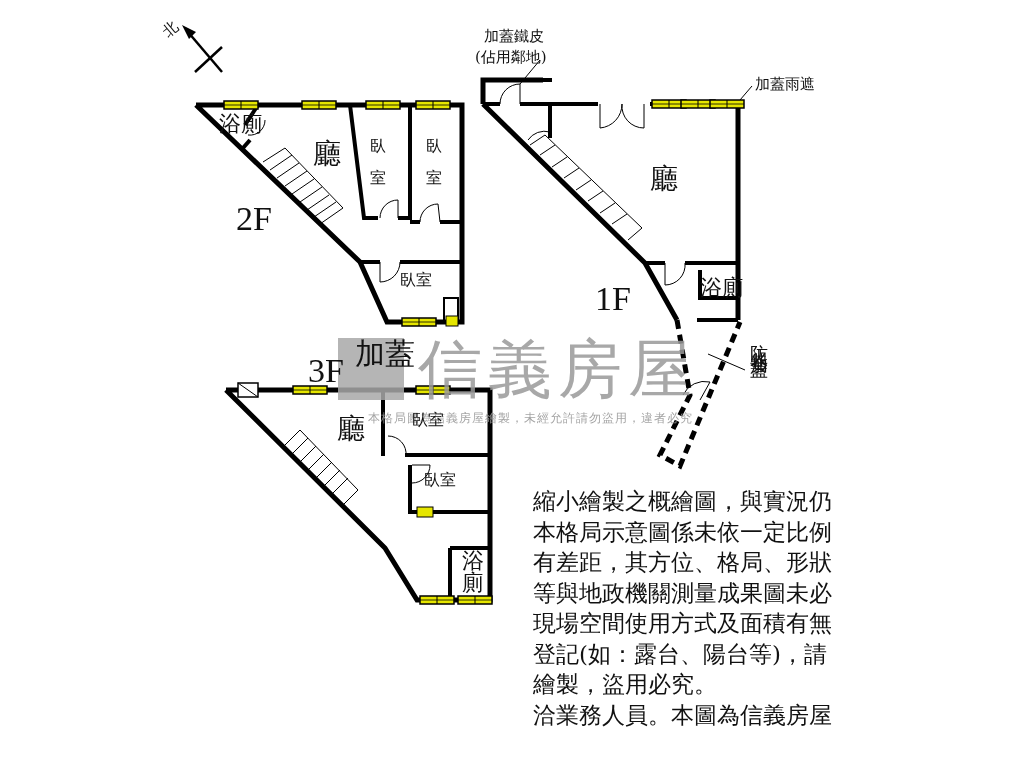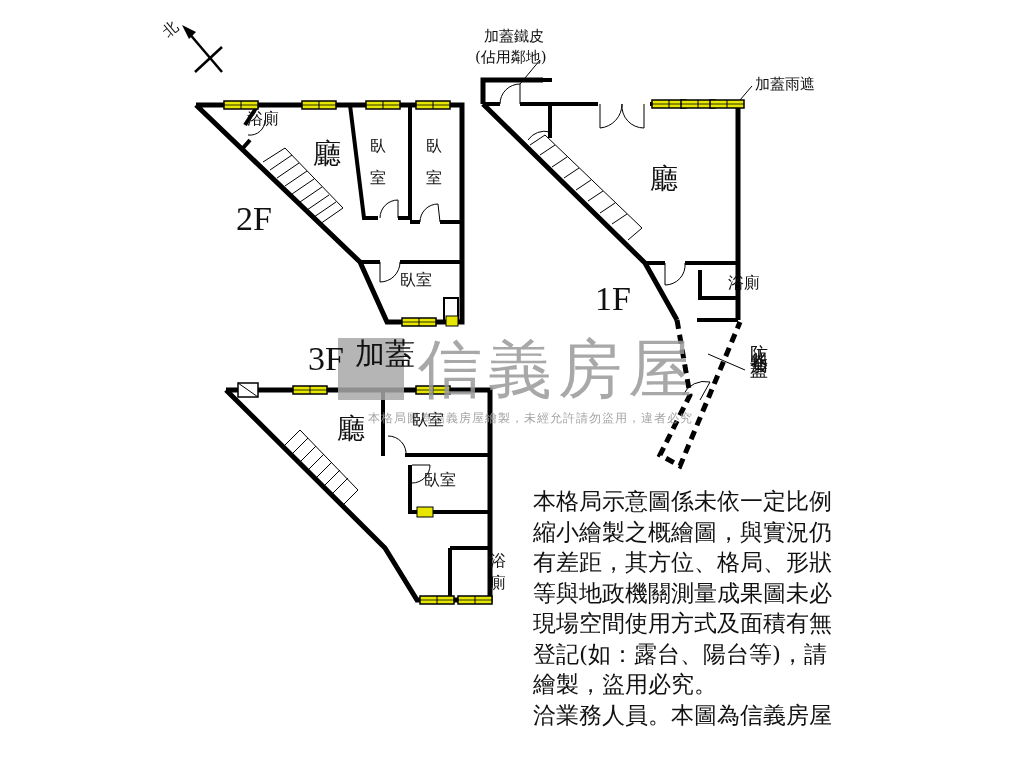--- a/index.html
+++ b/index.html
@@ -1,21 +1,21 @@
 <!DOCTYPE html>
 <html><head>
 <meta charset="utf-8">
 <style>
   html, body { margin:0; padding:0; background:#ffffff; }
   body { width:1024px; height:768px; position:relative; overflow:hidden; font-family:"DejaVu Serif","Liberation Serif",serif; }
   svg.plan { position:absolute; left:0; top:0; }
   .lbl { position:absolute; color:#111; white-space:nowrap; font-family:"DejaVu Serif","Liberation Serif",serif; }
   .room-lg { font-size:28px; }
   .room-md { font-size:16px; }
-  .room-sm { font-size:16px;margin-left:28px; }
+  .room-sm { font-size:22px; }
   .floor { font-size:34px; font-family:"Liberation Serif","DejaVu Serif",serif; }
   .note-sm { font-size:15px; }
   .vert { writing-mode:vertical-rl; letter-spacing:4px; font-size:18px; }
   .disclaimer { position:absolute; left:533px; top:486px; width:335px; font-size:23px; line-height:30.5px; color:#111; font-family:"DejaVu Serif","Liberation Serif",serif; }
   .disclaimer span { display:block; white-space:nowrap; }
   .wm-logo-box { position:absolute; left:338px; top:338px; width:66px; height:62px; background:#a8a8a8; opacity:0.85; }
   .wm-text { position:absolute; left:418px; top:326px; font-size:64px; color:#9a9a9a; opacity:0.85; font-family:"DejaVu Sans","Liberation Sans",sans-serif; letter-spacing:6px; }
   .wm-sub { position:absolute; left:368px; top:410px; font-size:12px; color:#9a9a9a; opacity:0.9; font-family:"DejaVu Sans","Liberation Sans",sans-serif; letter-spacing:1px; }
 </style>
 </head>
@@ -169,29 +169,29 @@
 <div class="lbl floor" style="left:236px;top:200px;text-align:center;">2F</div>
 
 <div class="lbl note-sm" style="left:484px;top:27px;">加蓋鐵皮</div>
 <div class="lbl note-sm" style="left:475px;top:48px;">(佔用鄰地)</div>
 <div class="lbl note-sm" style="left:730px;top:75px;margin-left:25px;">加蓋雨遮</div>
 <div class="lbl room-lg" style="left:650px;top:160px;">廳</div>
 <div class="lbl room-sm" style="left:700px;top:273px;">浴廁</div>
 <div class="lbl floor" style="left:595px;top:280px;">1F</div>
 <div class="lbl vert" style="left:747px;top:330px;">防火巷加蓋</div>
 
-<div class="lbl floor" style="left:308px;top:340px;text-align:right;">3F</div>
+<div class="lbl floor" style="left:308px;top:352px;text-align:right;">3F</div>
 <div class="lbl" style="left:355px;top:334px;font-size:30px;">加蓋</div>
 <div class="lbl room-lg" style="left:337px;top:410px;">廳</div>
 <div class="lbl room-md" style="left:412px;top:410px;">臥室</div>
 <div class="lbl room-md" style="left:424px;top:470px;">臥室</div>
 <div class="lbl room-sm" style="left:462px;top:550px;width:18px;white-space:normal;line-height:22px;">浴廁</div>
 
 <div class="disclaimer">
+  <span>縮小繪製之概繪圖，與實況仍</span>
   <span>本格局示意圖係未依一定比例</span>
-  <span>縮小繪製之概繪圖，與實況仍</span>
   <span>有差距，其方位、格局、形狀</span>
   <span>等與地政機關測量成果圖未必</span>
   <span>現場空間使用方式及面積有無</span>
   <span>登記(如：露台、陽台等)，請</span>
   <span>繪製，盜用必究。</span>
   <span>洽業務人員。本圖為信義房屋</span>
 </div>
 
 </body></html>

